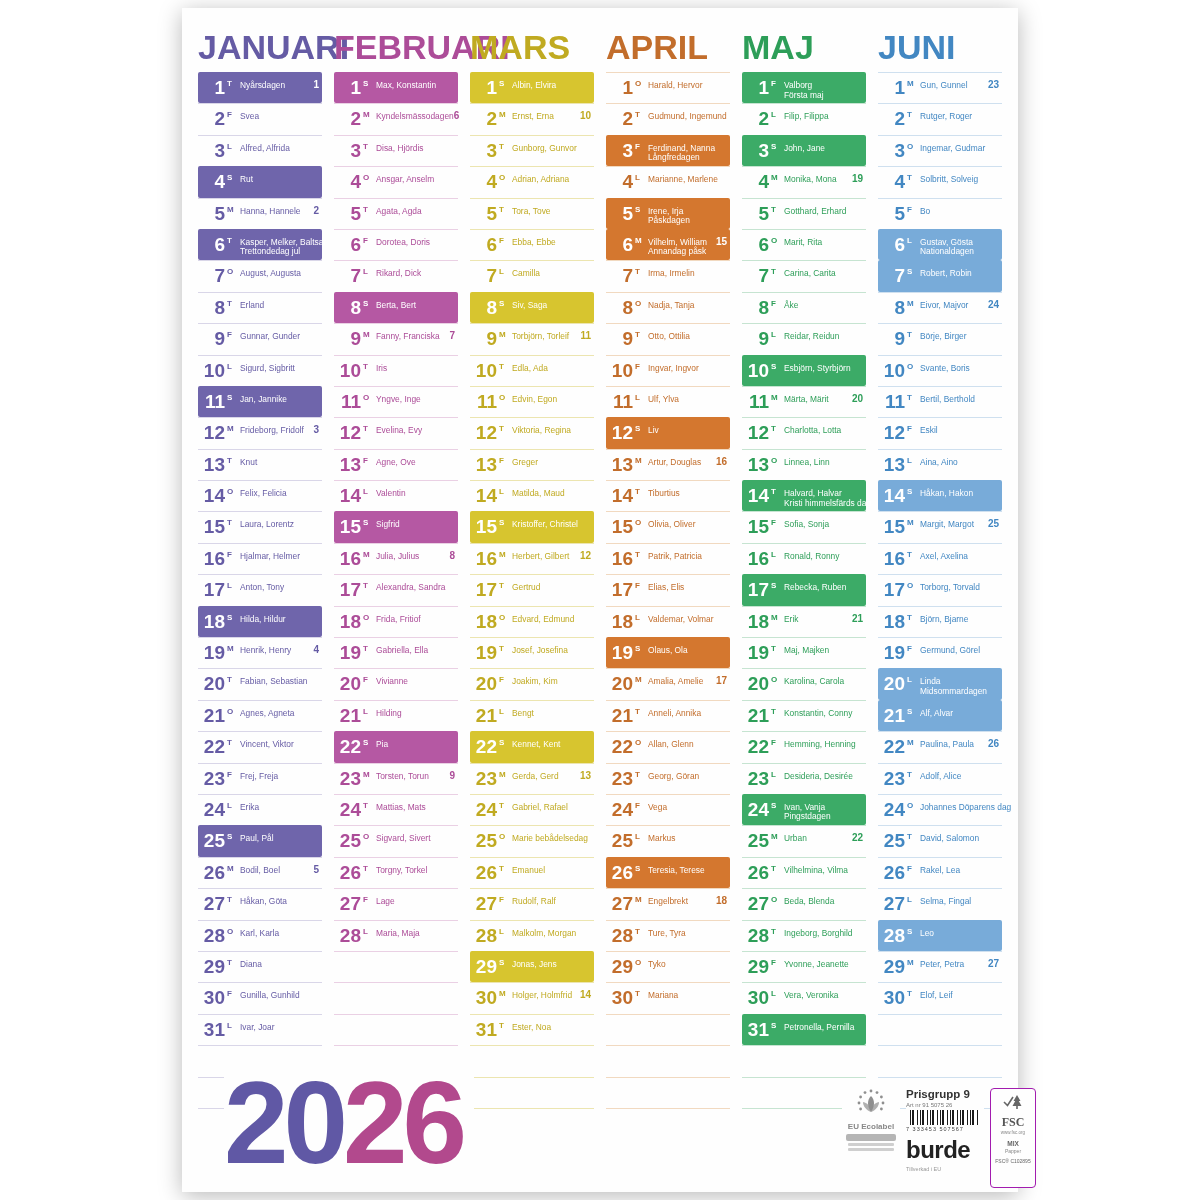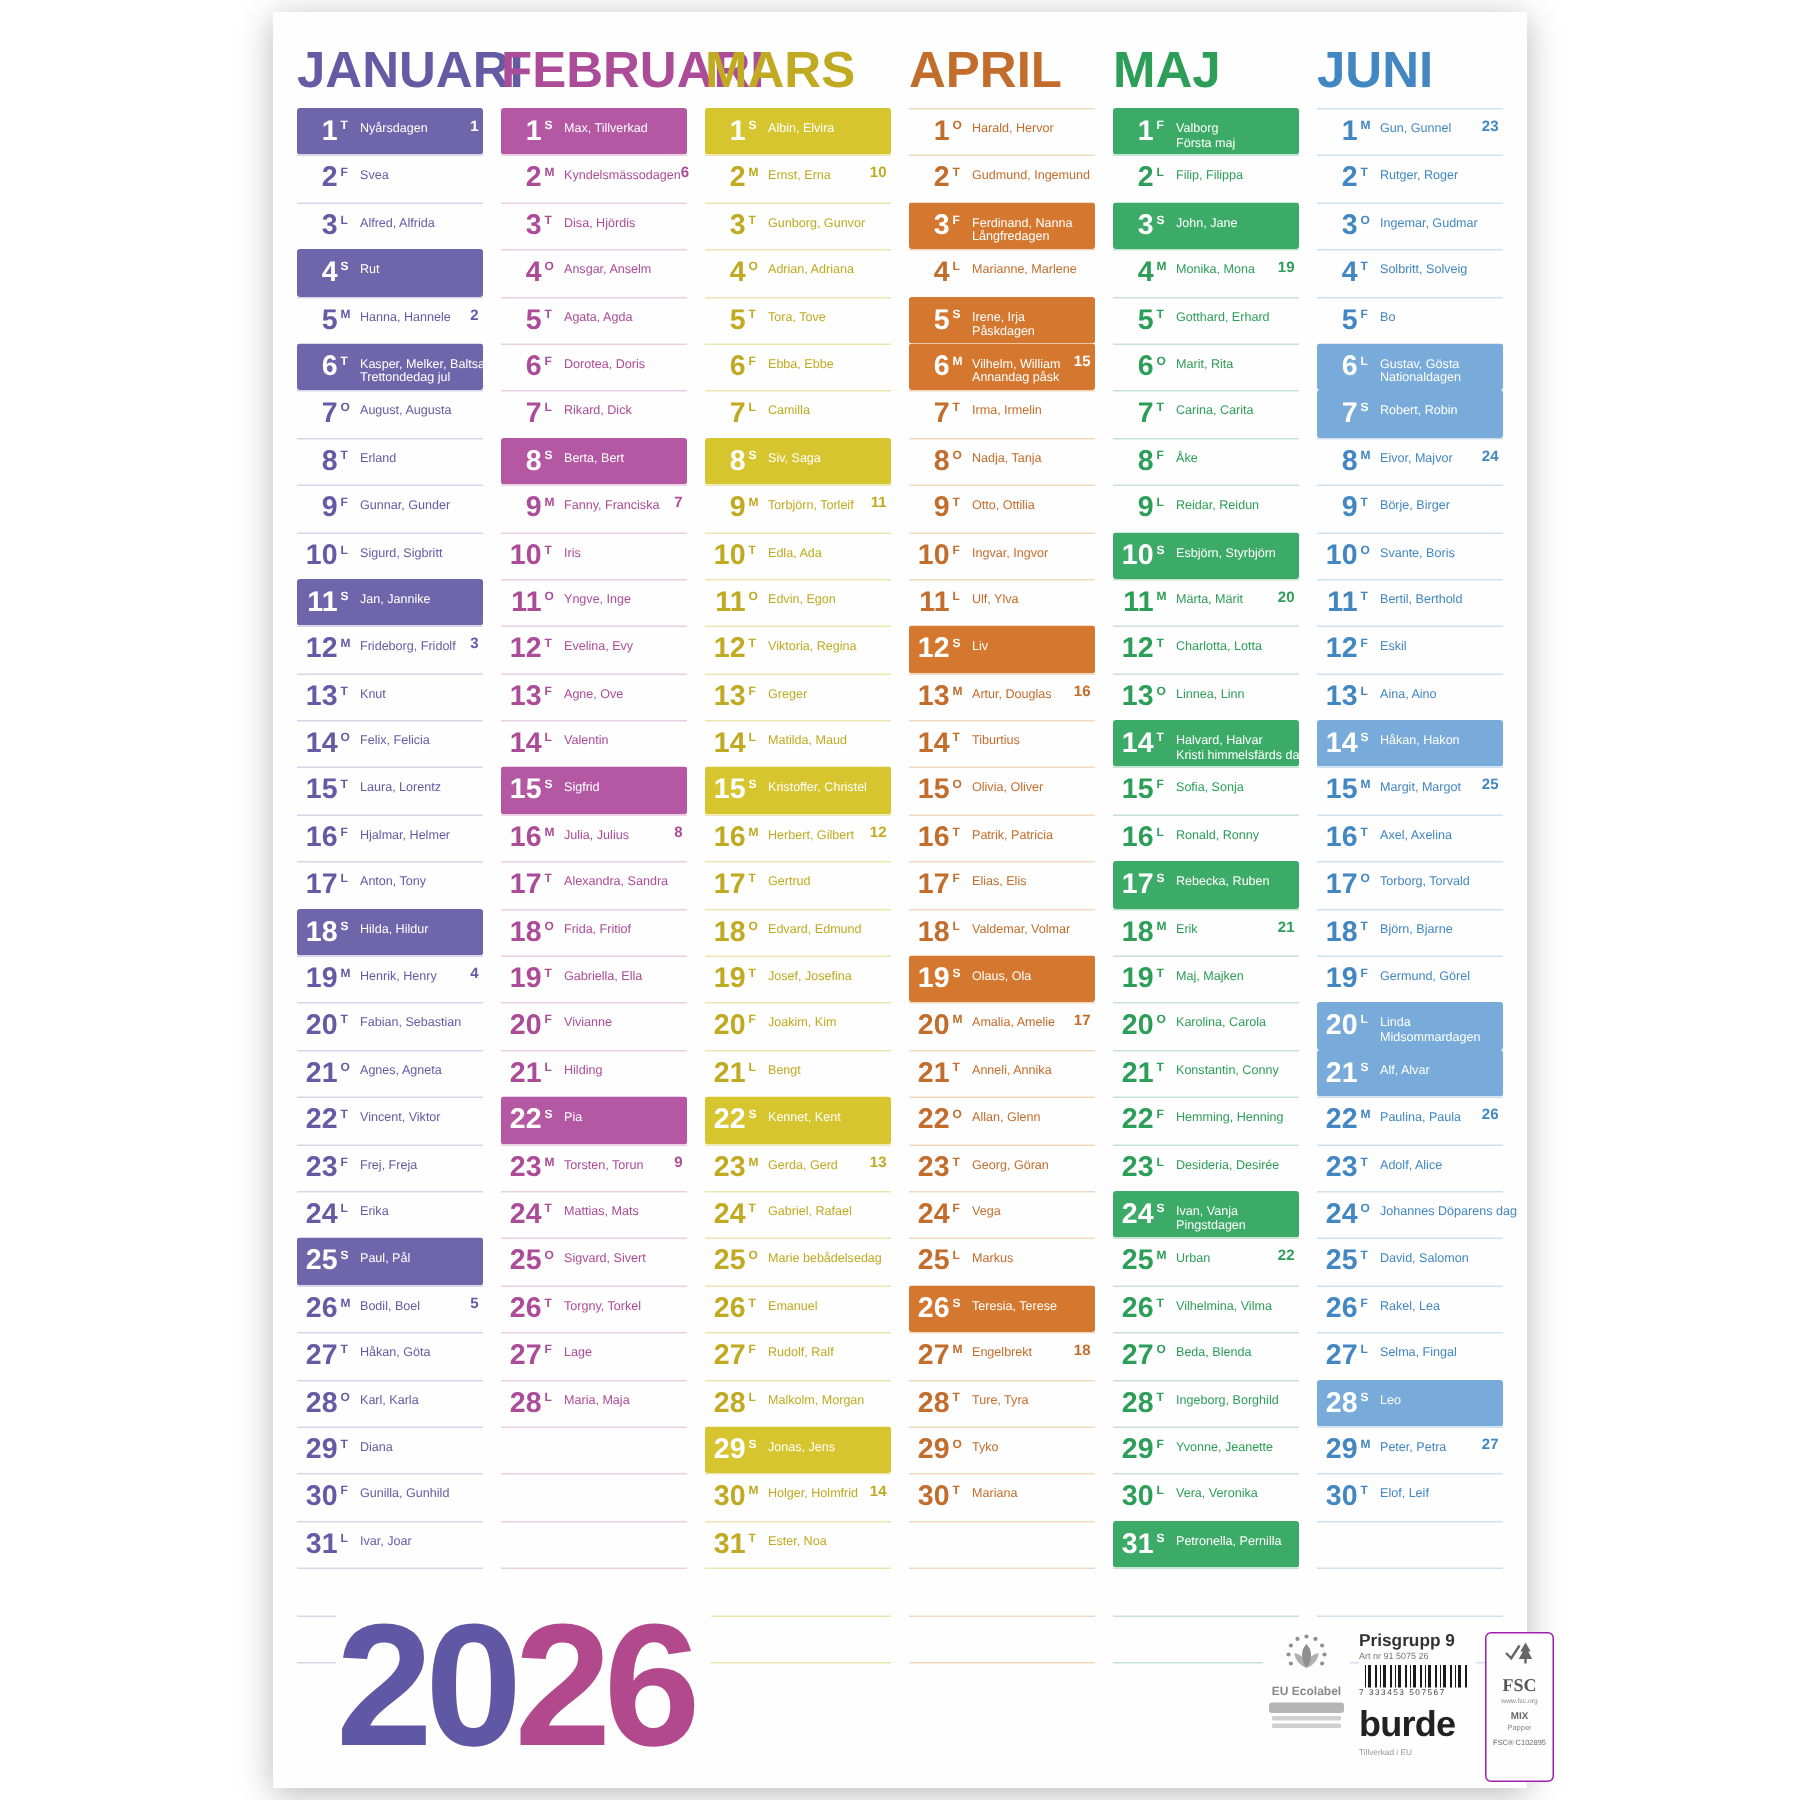--- a/index.html
+++ b/index.html
@@ -283,21 +283,21 @@
           <div class="row blank"></div>
           <div class="row blank"></div>
           <div class="row blank"></div>
         </div>
         <div class="col" style="--acc: #ac4c98; --blk: #b558a3; --ln: #ead0e4;">
           <div class="mh">FEBRUARI</div>
           <div class="row hl">
             <span class="num">1</span>
             <span class="wd">S</span>
             <span class="names">
-              <span>Max, Tillverkad</span>
+              <span>Max, Konstantin</span>
             </span>
           </div>
           <div class="row">
             <span class="num">2</span>
             <span class="wd">M</span>
             <span class="names">
               <span>Kyndelsmässodagen</span>
             </span>
             <span class="wk">6</span>
           </div>

